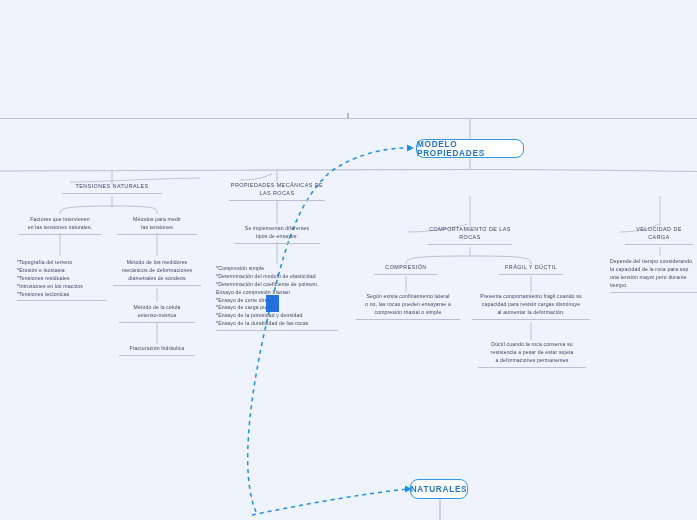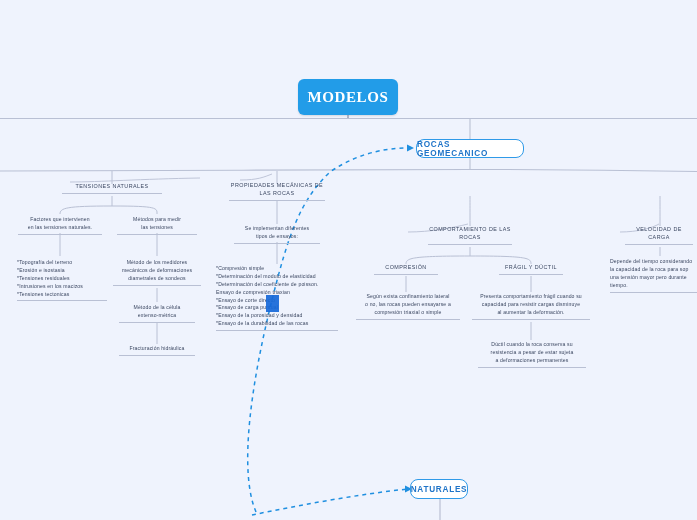--- a/index.html
+++ b/index.html
@@ -141,26 +141,23 @@
 
     <path d="M440,499 L440,520" stroke="#b9c0d4" stroke-width="1.2" fill="none"></path>
 
     <path d="M256,512 C238,470 252,380 272,300 C288,236 300,200 330,172 C362,150 392,148 410,148" stroke="#1f8fe0" stroke-width="1.5" stroke-dasharray="4 4" fill="none"></path>
     <path d="M407,144.5 L414,148 L407,151.5 Z" fill="#1f8fe0"></path>
 
     <path d="M252,515 C300,505 360,494 408,489" stroke="#1f8fe0" stroke-width="1.5" stroke-dasharray="4 4" fill="none"></path>
     <path d="M405,485.5 L412,489 L405,492.5 Z" fill="#1f8fe0"></path>
   </svg>
 
-  <div class="node root-node" style="left:298px; top:79px; width:100px; height:36px;">
-    <span>MODELOS</span>
-  </div>
 
   <div class="node pill-node" style="left:416px; top:139px; width:108px; height:19px;">
-    <span>ROCAS GEOMECANICO</span>
+    <span>MODELO PROPIEDADES</span>
   </div>
 
   <div class="node pill-node" style="left:410px; top:479px; width:58px; height:20px;">
     <span>NATURALES</span>
   </div>
 
   <div class="node branch-node" style="left:62px; top:183px; width:100px;">
     <span class="ln">TENSIONES NATURALES</span>
   </div>
 

